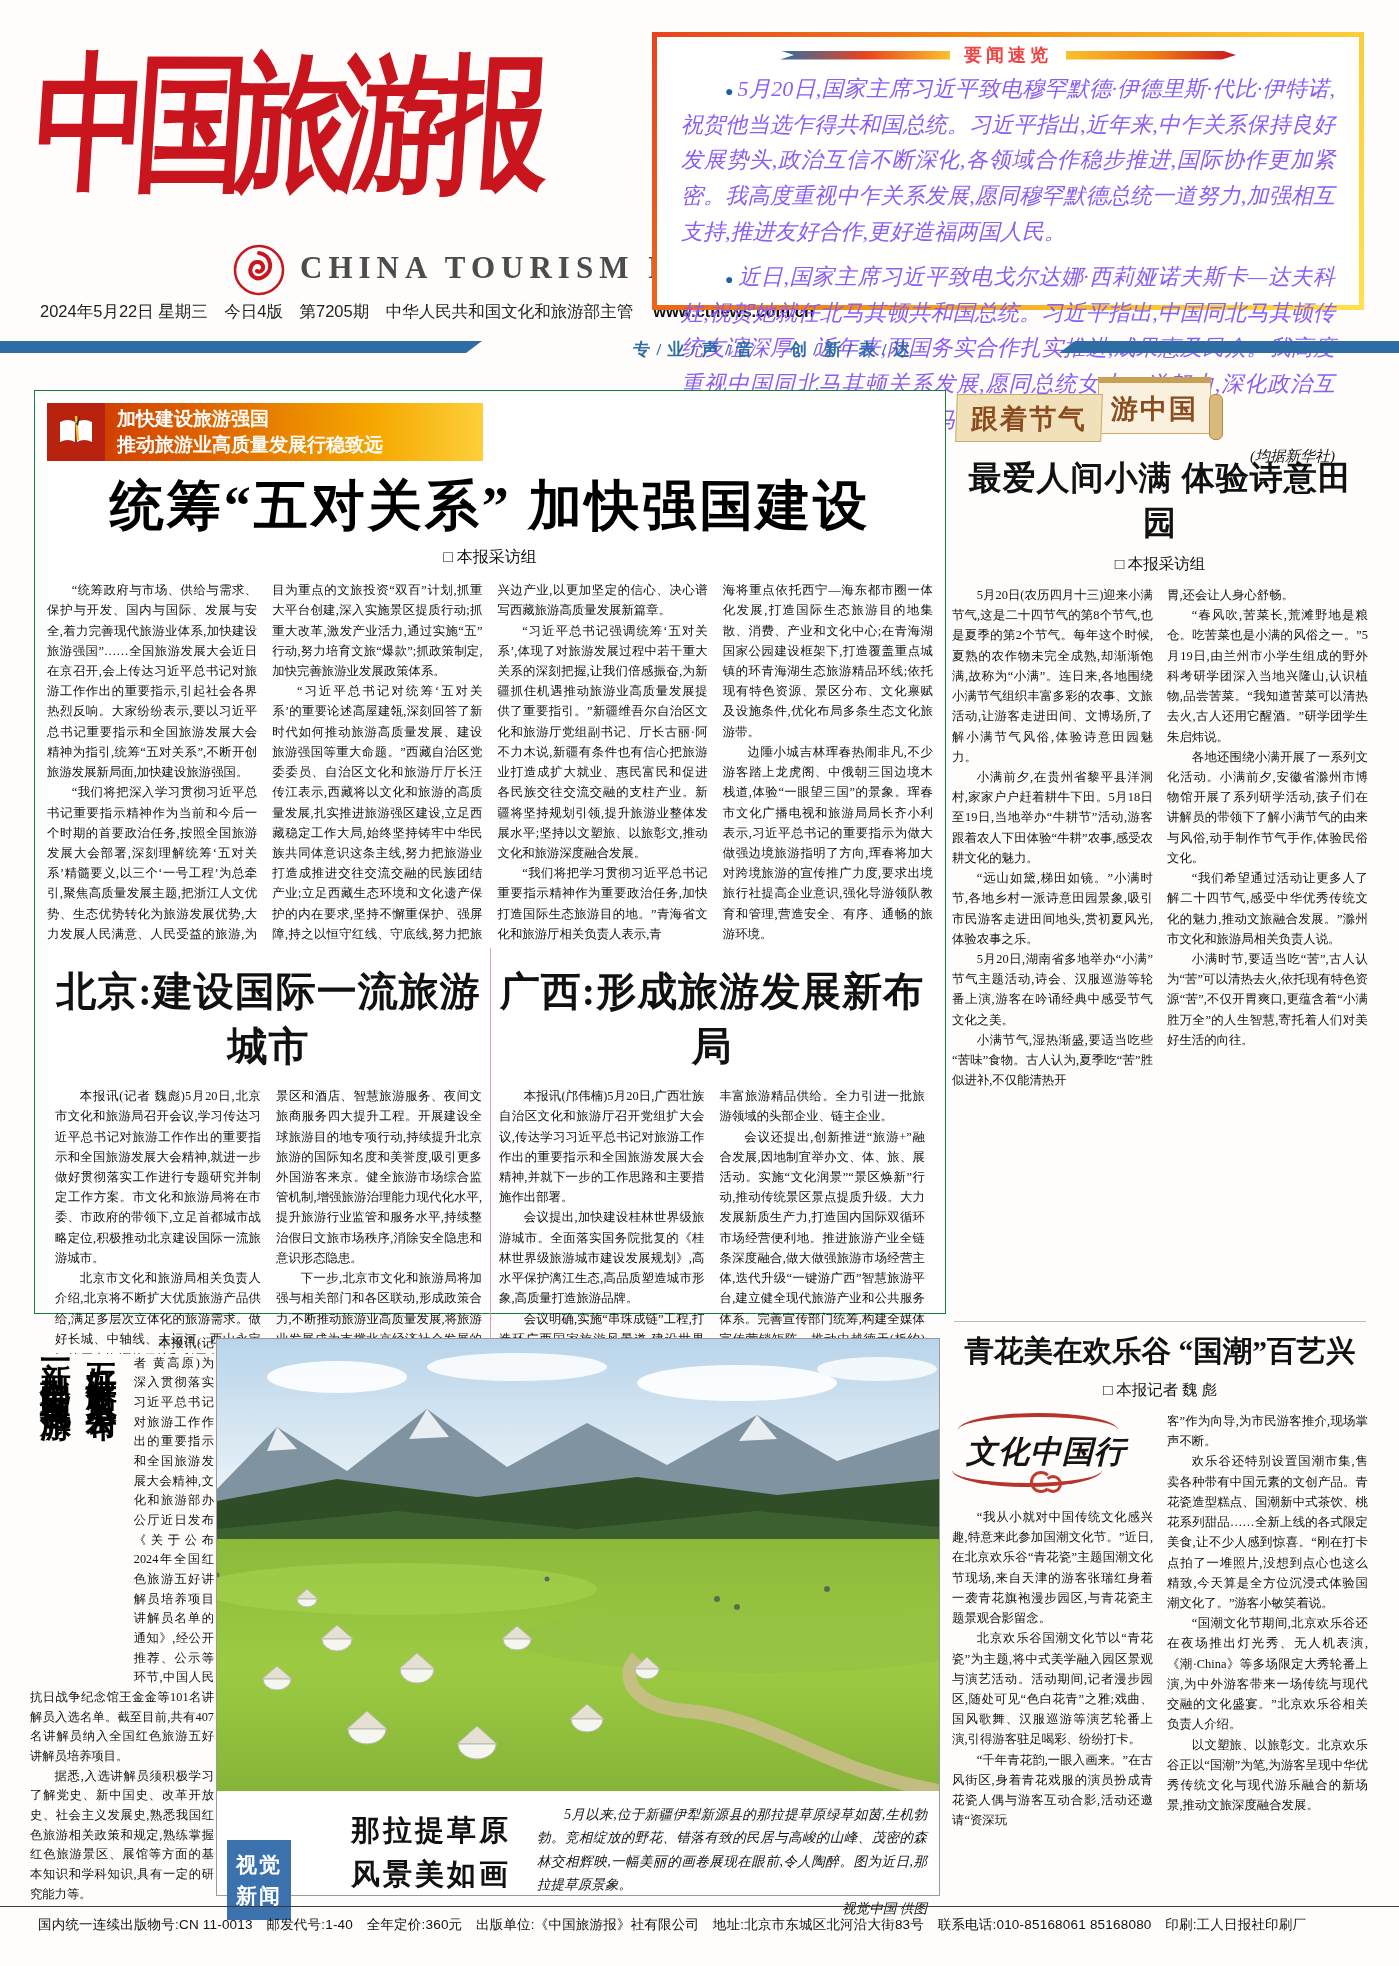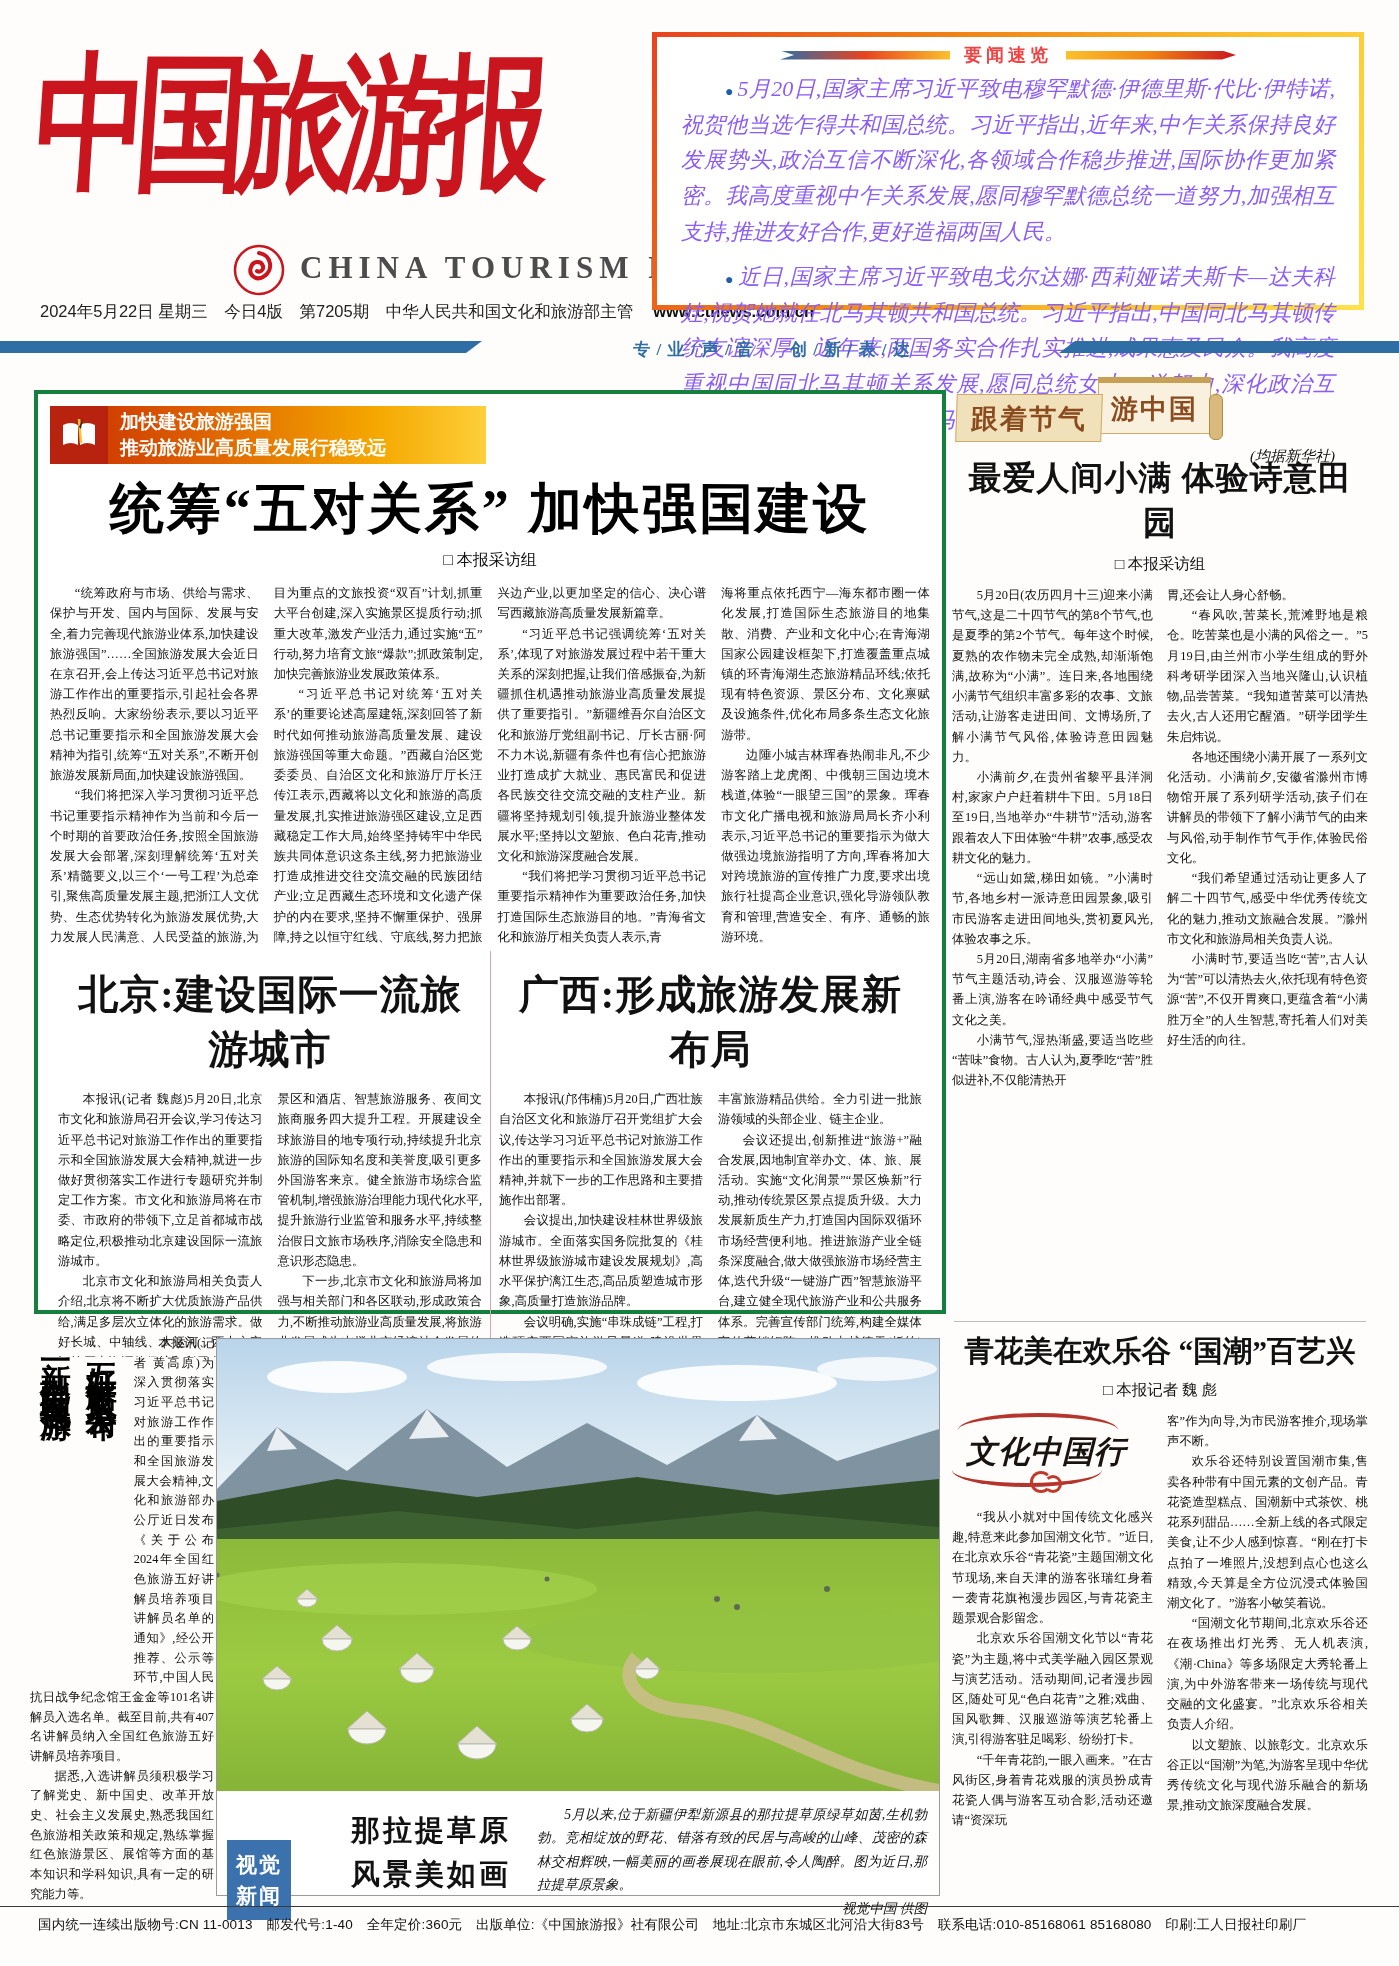--- a/index.html
+++ b/index.html
@@ -49,21 +49,21 @@
   .band { position:absolute; left:0; top:338px; width:1399px; height:18px; }
   .band .bar-l { position:absolute; left:0; top:3px; width:482px; height:12px; background:#2f6ea5;
     clip-path:polygon(0 0,100% 0,calc(100% - 16px) 100%,0 100%); }
   .band .bar-r { position:absolute; right:0; top:3px; width:340px; height:12px; background:#2f6ea5;
     clip-path:polygon(16px 0,100% 0,100% 100%,0 100%); }
   .band .slogan { position:absolute; left:492px; width:560px; top:0; text-align:center;
     font-size:17px; font-weight:700; color:#2f6ea5; letter-spacing:1px; }
   
   .main-block {
     position:absolute; left:34px; top:390px; width:912px; height:924px;
-    border:4px solid #15803d; padding:12px 12px 0; background:#fff;
+    border:1px solid #15803d; padding:12px 12px 0; background:#fff;
   }
   .lead-banner {
     width:436px; height:58px; display:flex; align-items:center;
     background:linear-gradient(90deg,#c92b00 0%,#e06a00 40%,#f5a800 75%,#fdcf3a 100%);
   }
   .lead-banner .banner-icon {
     width:58px; height:58px; background:#b8230f; display:flex; align-items:center; justify-content:center; flex:none;
   }
   .lead-banner .banner-text { padding-left:12px; color:#fff; font-weight:700; font-size:19px; line-height:1.35;
     font-family:"Liberation Sans","DejaVu Sans",sans-serif; }
@@ -207,21 +207,21 @@
       <div class="col bodytext">
           <p>“统筹政府与市场、供给与需求、保护与开发、国内与国际、发展与安全,着力完善现代旅游业体系,加快建设旅游强国”……全国旅游发展大会近日在京召开,会上传达习近平总书记对旅游工作作出的重要指示,引起社会各界热烈反响。大家纷纷表示,要以习近平总书记重要指示和全国旅游发展大会精神为指引,统筹“五对关系”,不断开创旅游发展新局面,加快建设旅游强国。</p>
           <p>“我们将把深入学习贯彻习近平总书记重要指示精神作为当前和今后一个时期的首要政治任务,按照全国旅游发展大会部署,深刻理解统筹‘五对关系’精髓要义,以三个‘一号工程’为总牵引,聚焦高质量发展主题,把浙江人文优势、生态优势转化为旅游发展优势,大力发展人民满意、人民受益的旅游,为建设旅游强国创造浙江样板。”浙江省文化广电和旅游厅党组书记、厅长陈广胜表示,下一步,要抓重大项目推进,优化产品结构,抓实以“千项万亿”工程项</p>
         </div>
       <div class="col bodytext cont">
           <p>目为重点的文旅投资“双百”计划,抓重大平台创建,深入实施景区提质行动;抓重大改革,激发产业活力,通过实施“五”行动,努力培育文旅“爆款”;抓政策制定,加快完善旅游业发展政策体系。</p>
           <p>“习近平总书记对统筹‘五对关系’的重要论述高屋建瓴,深刻回答了新时代如何推动旅游高质量发展、建设旅游强国等重大命题。”西藏自治区党委委员、自治区文化和旅游厅厅长汪传江表示,西藏将以文化和旅游的高质量发展,扎实推进旅游强区建设,立足西藏稳定工作大局,始终坚持铸牢中华民族共同体意识这条主线,努力把旅游业打造成推进交往交流交融的民族团结产业;立足西藏生态环境和文化遗产保护的内在要求,坚持不懈重保护、强屏障,持之以恒守红线、守底线,努力把旅游业打造成保护优先的可持续绿色产业;立足西藏强边战略任务,坚持兴边润心富民并重,努力把旅游业打造成巩固边疆的</p>
         </div>
       <div class="col bodytext cont">
           <p>兴边产业,以更加坚定的信心、决心谱写西藏旅游高质量发展新篇章。</p>
-          <p>“习近平总书记强调统筹‘五对关系’,体现了对旅游发展过程中若干重大关系的深刻把握,让我们倍感振奋,为新疆抓住机遇推动旅游业高质量发展提供了重要指引。”新疆维吾尔自治区文化和旅游厅党组副书记、厅长古丽·阿不力木说,新疆有条件也有信心把旅游业打造成扩大就业、惠民富民和促进各民族交往交流交融的支柱产业。新疆将坚持规划引领,提升旅游业整体发展水平;坚持以文塑旅、色白花青,推动文化和旅游深度融合发展。</p>
+          <p>“习近平总书记强调统筹‘五对关系’,体现了对旅游发展过程中若干重大关系的深刻把握,让我们倍感振奋,为新疆抓住机遇推动旅游业高质量发展提供了重要指引。”新疆维吾尔自治区文化和旅游厅党组副书记、厅长古丽·阿不力木说,新疆有条件也有信心把旅游业打造成扩大就业、惠民富民和促进各民族交往交流交融的支柱产业。新疆将坚持规划引领,提升旅游业整体发展水平;坚持以文塑旅、以旅彰文,推动文化和旅游深度融合发展。</p>
           <p>“我们将把学习贯彻习近平总书记重要指示精神作为重要政治任务,加快打造国际生态旅游目的地。”青海省文化和旅游厅相关负责人表示,青</p>
         </div>
       <div class="col bodytext cont">
           <p>海将重点依托西宁—海东都市圈一体化发展,打造国际生态旅游目的地集散、消费、产业和文化中心;在青海湖国家公园建设框架下,打造覆盖重点城镇的环青海湖生态旅游精品环线;依托现有特色资源、景区分布、文化禀赋及设施条件,优化布局多条生态文化旅游带。</p>
           <p>边陲小城吉林珲春热闹非凡,不少游客踏上龙虎阁、中俄朝三国边境木栈道,体验“一眼望三国”的景象。珲春市文化广播电视和旅游局局长齐小利表示,习近平总书记的重要指示为做大做强边境旅游指明了方向,珲春将加大对跨境旅游的宣传推广力度,要求出境旅行社提高企业意识,强化导游领队教育和管理,营造安全、有序、通畅的旅游环境。</p>
         </div>
     </div>
 
     <div class="sub-row">
       <div class="sub-article">

